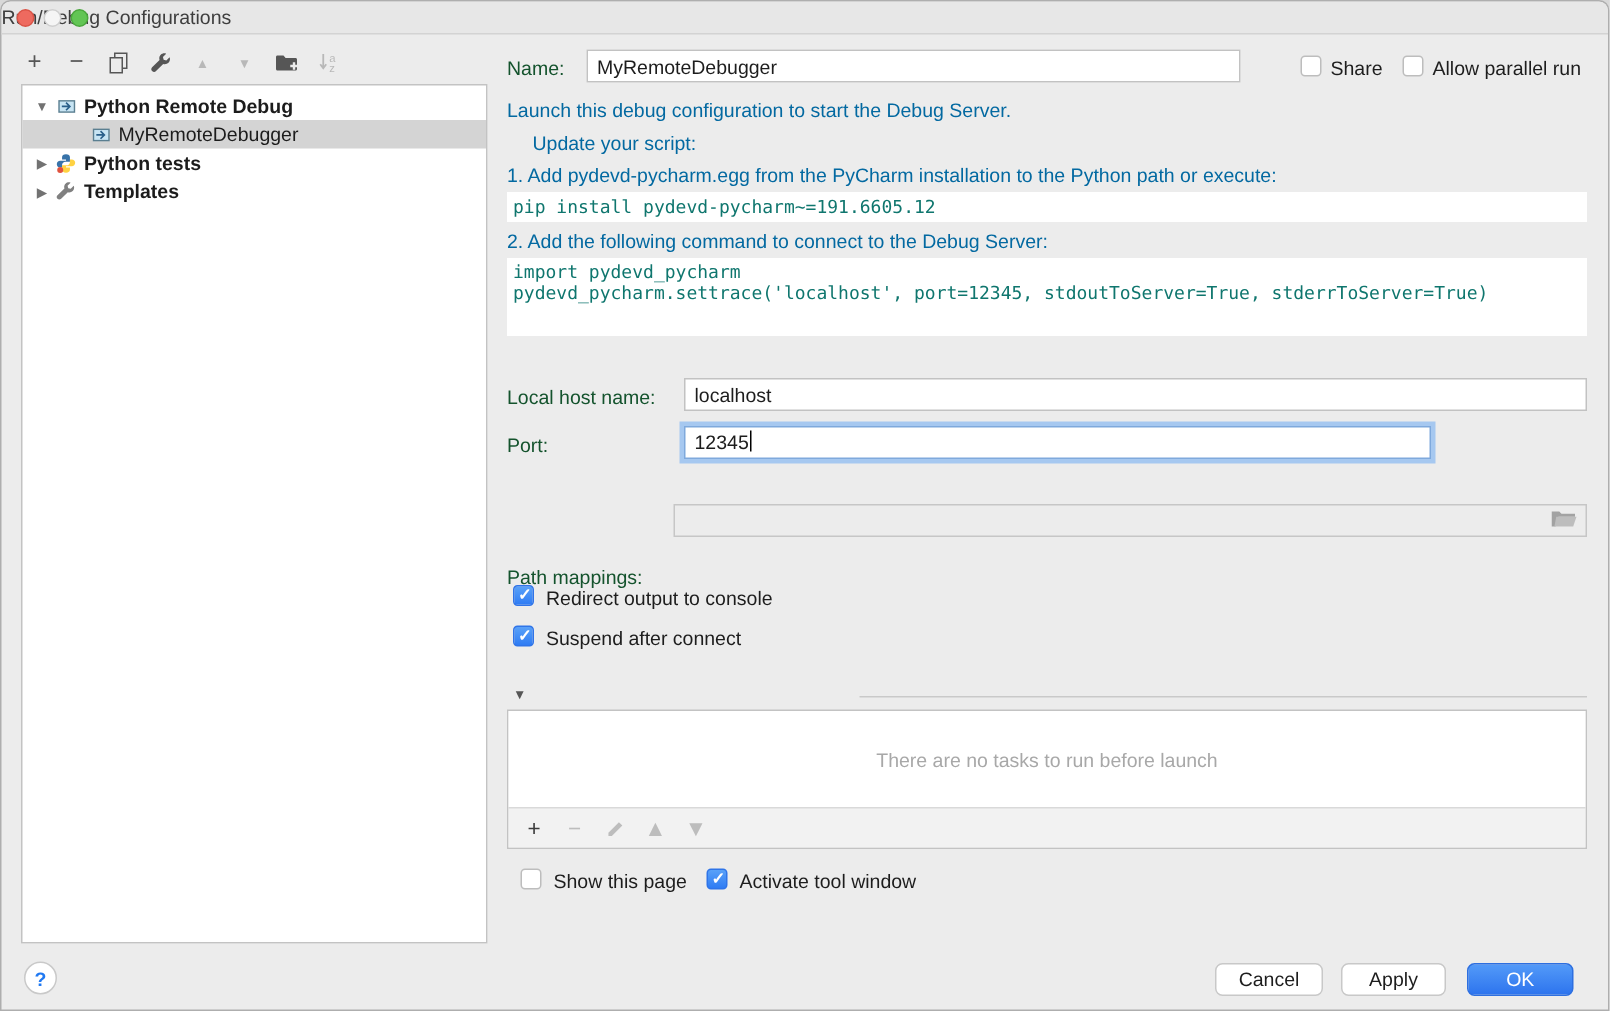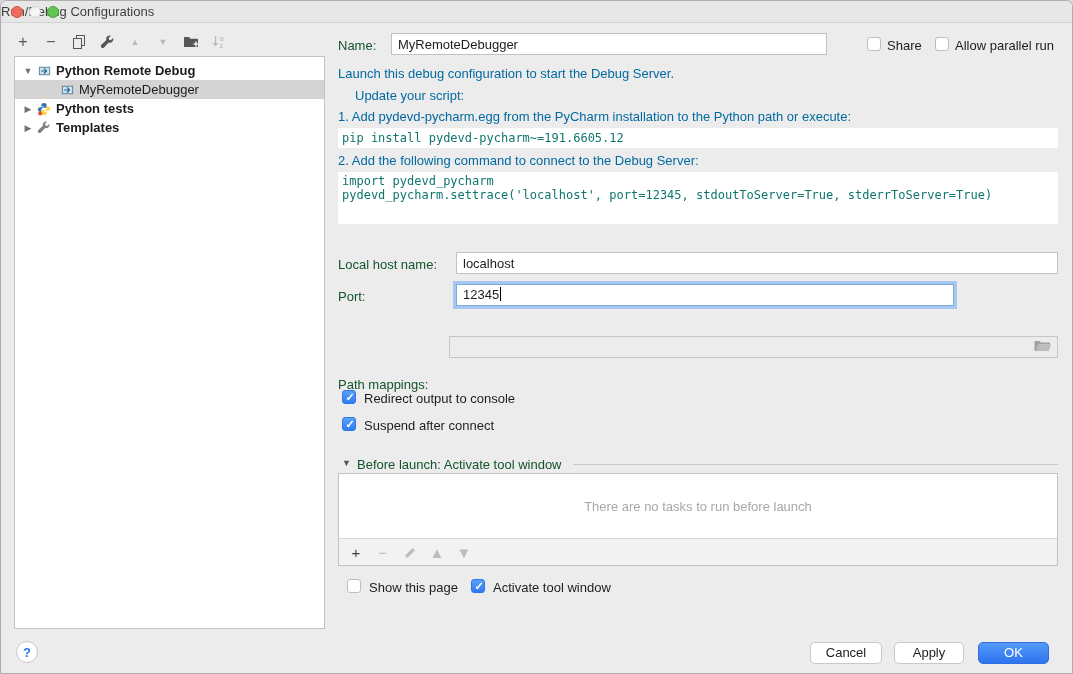--- a/index.html
+++ b/index.html
@@ -189,21 +189,20 @@
         </svg>
     </span>
   </div>
 
   <span class="cb checked" style="left:341px;top:389px;"></span>
   <span class="cblabel" style="left:363px;top:390px;">Redirect output to console</span>
   <span class="cb checked" style="left:341px;top:416px;"></span>
   <span class="cblabel" style="left:363px;top:417px;">Suspend after connect</span>
 
   <span class="bl-arrow">▼</span>
-  <div class="flabel" style="left:356px;top:456px;">Before launch: Activate tool window</div>
   <div class="bl-rule" style="left:572px;width:485px;"></div>
 
   <div class="tasks-box">
     <div class="tasks-empty">There are no tasks to run before launch</div>
     <div class="tasks-toolbar">
       <span class="tt-icon">+</span>
       <span class="tt-icon disabled">−</span>
       <span class="tt-icon disabled">
         <svg width="13" height="13" viewBox="0 0 16 16">
             <path fill="currentColor" d="M2 11.2 10.6 2.6l2.8 2.8L4.8 14H2z"></path>

